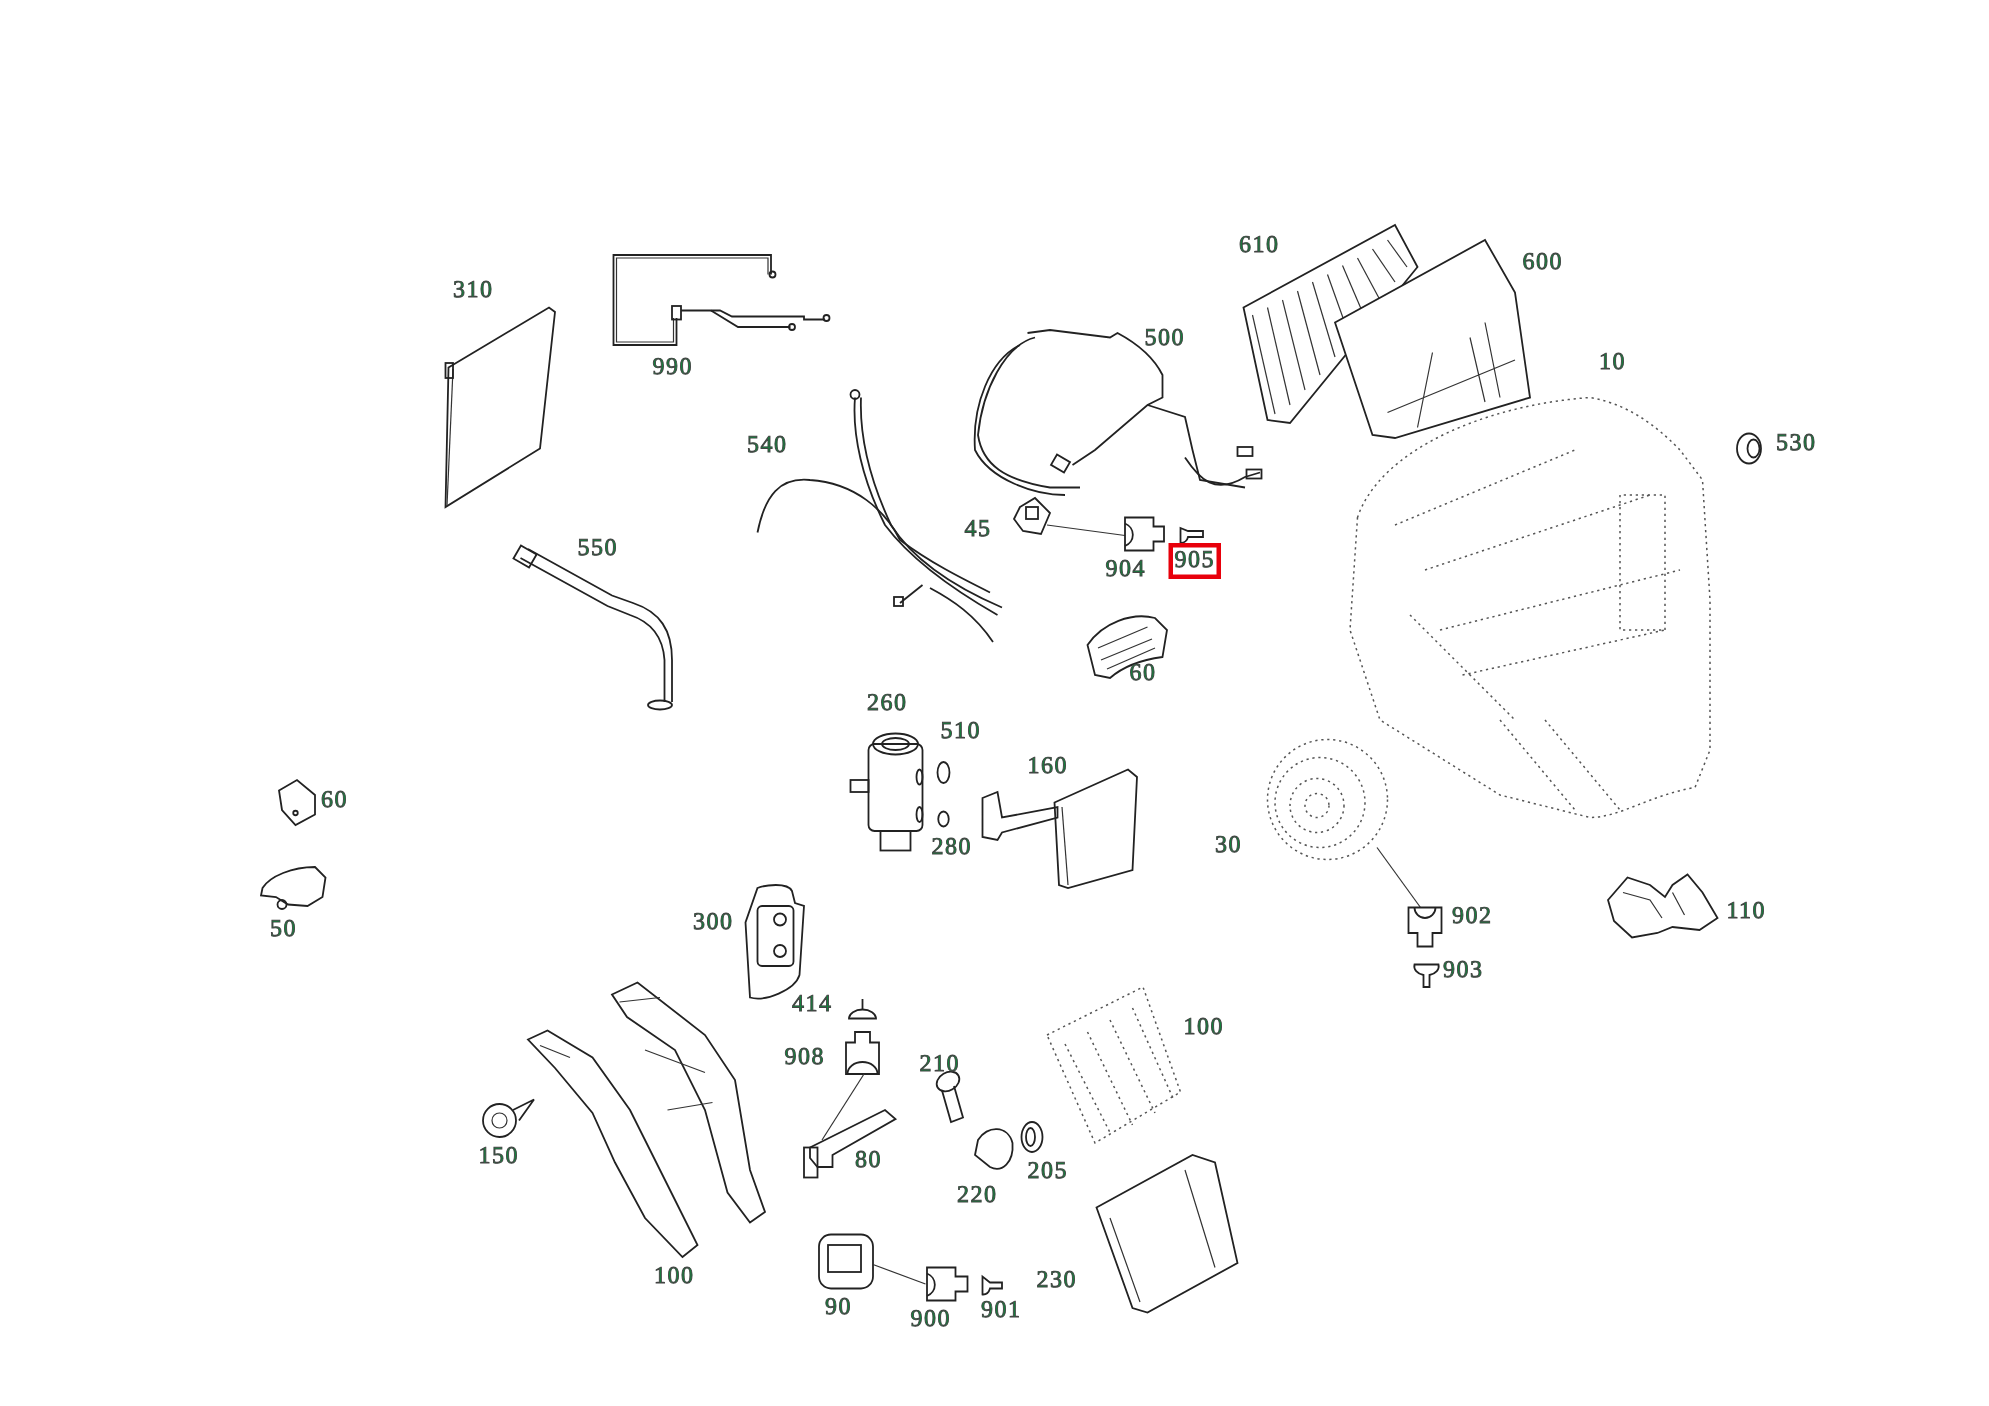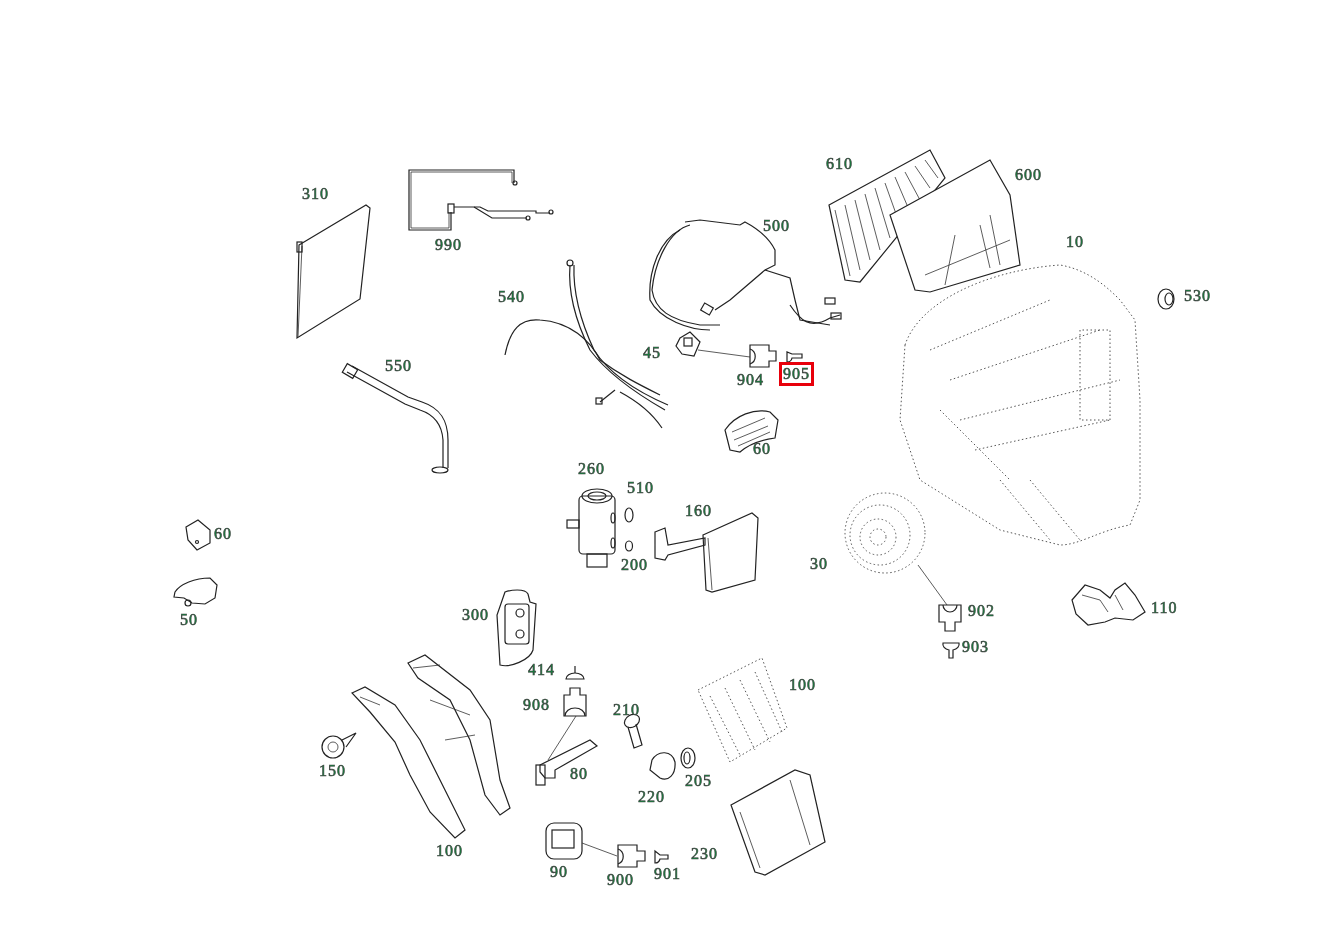--- a/index.html
+++ b/index.html
@@ -253,21 +253,21 @@
 <span class="part-label" style="left:1015px;top:167px">600</span>
 <span class="part-label" style="left:1066px;top:234px">10</span>
 <span class="part-label" style="left:1184px;top:288px">530</span>
 <span class="part-label" style="left:643px;top:345px">45</span>
 <span class="part-label" style="left:737px;top:372px">904</span>
 <span class="part-label highlight" style="left:783px;top:366px">905</span>
 <span class="part-label" style="left:753px;top:441px">60</span>
 <span class="part-label" style="left:578px;top:461px">260</span>
 <span class="part-label" style="left:627px;top:480px">510</span>
 <span class="part-label" style="left:685px;top:503px">160</span>
-<span class="part-label" style="left:621px;top:557px">200</span>
+<span class="part-label" style="left:621px;top:557px">280</span>
 <span class="part-label" style="left:214px;top:526px">60</span>
 <span class="part-label" style="left:180px;top:612px">50</span>
 <span class="part-label" style="left:810px;top:556px">30</span>
 <span class="part-label" style="left:968px;top:603px">902</span>
 <span class="part-label" style="left:962px;top:639px">903</span>
 <span class="part-label" style="left:1151px;top:600px">110</span>
 <span class="part-label" style="left:462px;top:607px">300</span>
 <span class="part-label" style="left:528px;top:662px">414</span>
 <span class="part-label" style="left:523px;top:697px">908</span>
 <span class="part-label" style="left:613px;top:702px">210</span>

